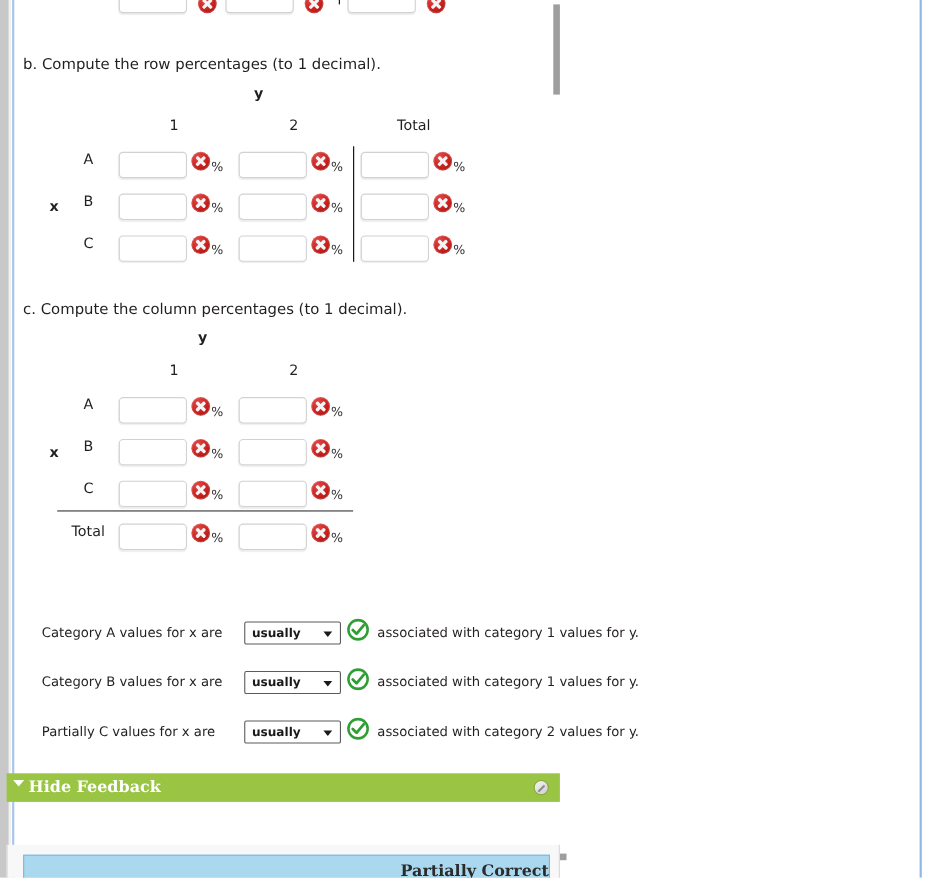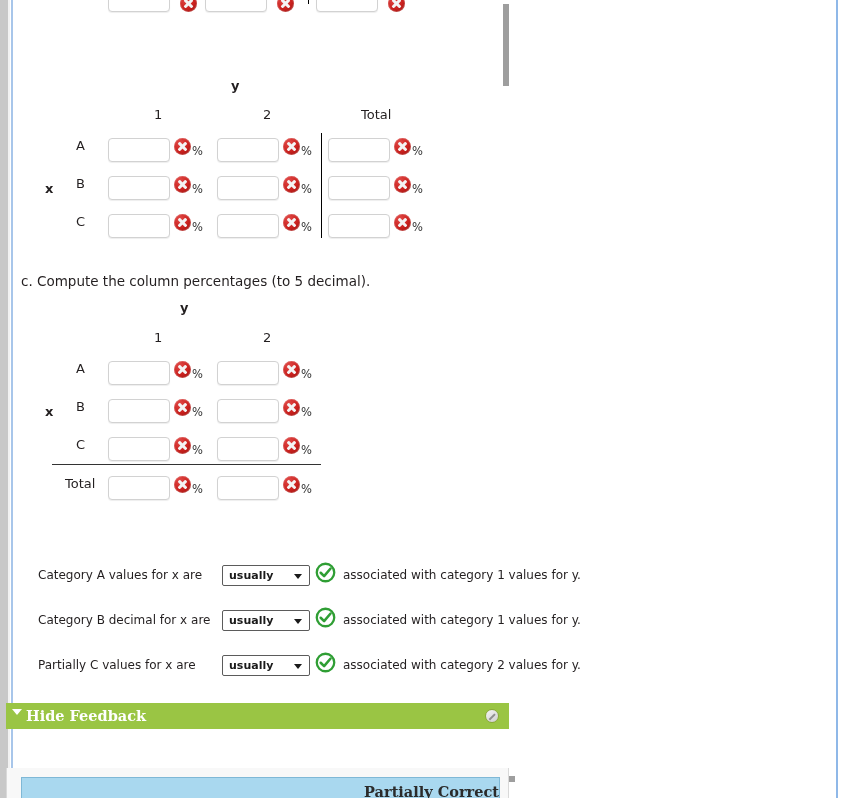--- a/index.html
+++ b/index.html
@@ -254,20 +254,21 @@
     <div>
       <input class="txt-input" style="left: 95px; top: -12px;" value="">
       <div class="x-icon" style="left:167px; top:-5px;"></div>
       <input class="txt-input" style="left: 192px; top: -12px;" value="">
       <div class="x-icon" style="left:264px; top:-5px;"></div>
       <div class="vdivide" style="left:295px; top:-14px; height:18px;"></div>
       <input class="txt-input" style="left: 303px; top: -12px;" value="">
       <div class="x-icon" style="left:375px; top:-5px;"></div>
     </div>
 
+    <div class="prompt" style="left:8px; top:51px;">b. Compute the row percentages (to 1 decimal).</div>
 
     <div class="var-label" style="left:218px; top:78px;">y</div>
 
     <div class="col-head" style="left:141px; top:107px;">1</div>
     <div class="col-head" style="left:250px; top:107px;">2</div>
     <div class="col-head" style="left:348px; top:107px;">Total</div>
 
     <div class="var-label" style="left:32px; top:181px;">x</div>
 
     <div class="vdivide" style="left:308px; top:133px; height:105px;"></div>
@@ -304,21 +305,21 @@
       <div class="x-icon" style="left:161px; top:214px;"></div>
       <div class="pct" style="left:179px; top:220px;">%</div>
       <input class="txt-input" style="left: 204px; top: 214px;" value="">
       <div class="x-icon" style="left:270px; top:214px;"></div>
       <div class="pct" style="left:288px; top:220px;">%</div>
       <input class="txt-input" style="left: 315px; top: 214px;" value="">
       <div class="x-icon" style="left:381px; top:214px;"></div>
       <div class="pct" style="left:399px; top:220px;">%</div>
     </div>
 
-    <div class="prompt" style="left:8px; top:273px;">c. Compute the column percentages (to 5 decimal).</div>
+    <div class="prompt" style="left:8px; top:273px;">c. Compute the column percentages (to 1 decimal).</div>
 
     <div class="var-label" style="left:167px; top:300px;">y</div>
 
     <div class="col-head" style="left:141px; top:330px;">1</div>
     <div class="col-head" style="left:250px; top:330px;">2</div>
 
     <div class="var-label" style="left:32px; top:404px;">x</div>
 
     <div>
       <div class="row-head" style="left:63px; top:361px;">A</div>
@@ -370,21 +371,21 @@
         <div class="ddl-arrow"></div>
       </div>
       <svg class="chk-icon" style="left:302px; top:562px;" viewBox="0 0 24 24">
         <circle cx="12" cy="12" r="10" fill="#ffffff" stroke="#2f9e34" stroke-width="2.6"></circle>
         <path d="M6.5 12.3 L10.4 16.2 L17.8 7.4" fill="none" stroke="#2f9e34" stroke-width="2.9" stroke-linecap="round" stroke-linejoin="round"></path>
       </svg>
       <div class="dline" style="left:330px; top:568px;">associated with category 1 values for y.</div>
     </div>
 
     <div>
-      <div class="dline" style="left:25px; top:613px;">Category B decimal for x are</div>
+      <div class="dline" style="left:25px; top:613px;">Category B values for x are</div>
       <div class="ddl" style="left:209px; top:610px;">
         <div class="ddl-val">usually</div>
         <div class="ddl-arrow"></div>
       </div>
       <svg class="chk-icon" style="left:302px; top:607px;" viewBox="0 0 24 24">
         <circle cx="12" cy="12" r="10" fill="#ffffff" stroke="#2f9e34" stroke-width="2.6"></circle>
         <path d="M6.5 12.3 L10.4 16.2 L17.8 7.4" fill="none" stroke="#2f9e34" stroke-width="2.9" stroke-linecap="round" stroke-linejoin="round"></path>
       </svg>
       <div class="dline" style="left:330px; top:613px;">associated with category 1 values for y.</div>
     </div>

